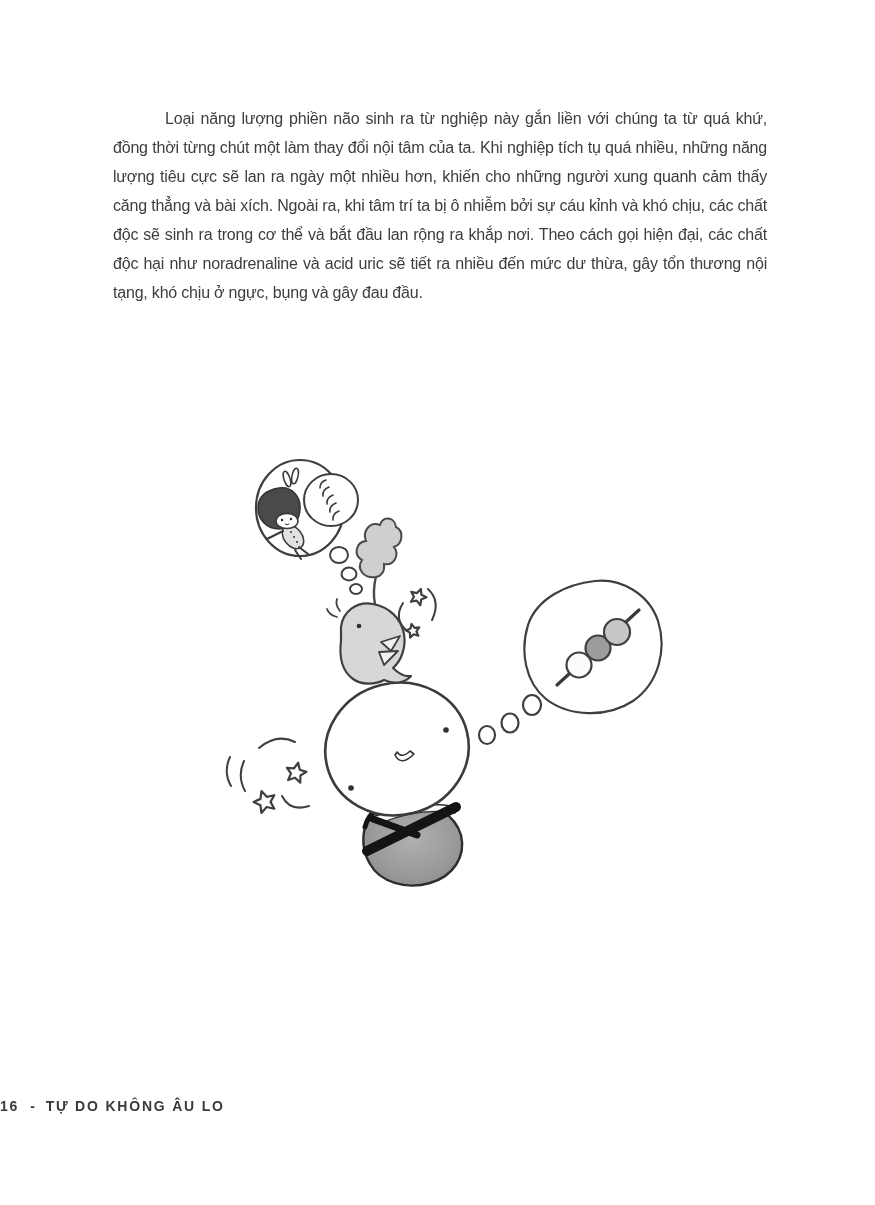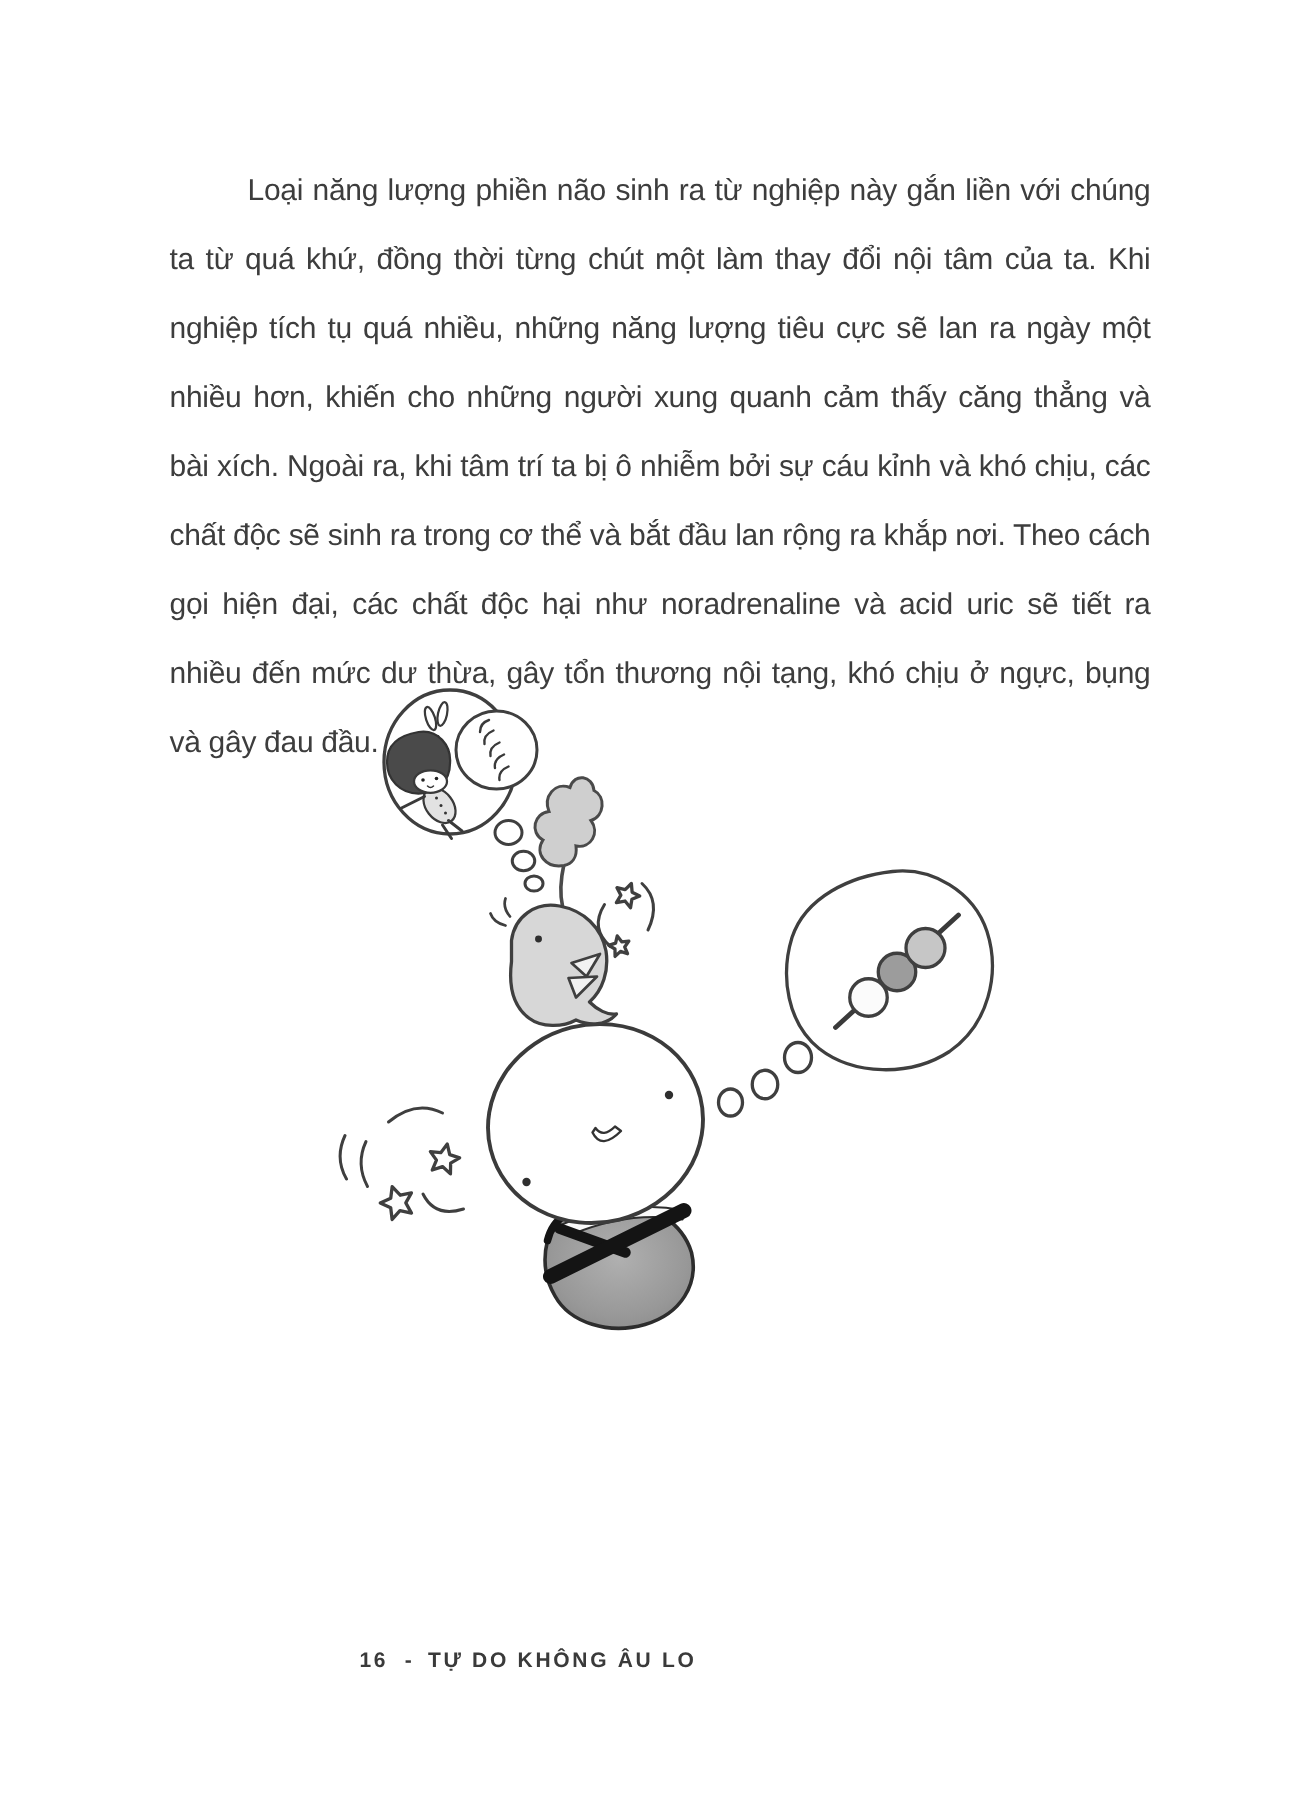--- a/index.html
+++ b/index.html
@@ -9,40 +9,40 @@
     height: 1205px;
     background: #ffffff;
     font-family: "Liberation Sans", "DejaVu Sans", sans-serif;
     overflow: hidden;
   }
   .paragraph {
     position: absolute;
     left: 113px;
     top: 104px;
     width: 654px;
-    font-size: 20px;
-    line-height: 46px;
+    font-size: 16px;
+    line-height: 29px;
     color: #3d3d3d;
     text-align: justify;
     text-indent: 52px;
     letter-spacing: -0.2px;
   }
   .illustration {
     position: absolute;
     left: 225px;
     top: 455px;
     width: 440px;
     height: 440px;
   }
   .footer {
     position: absolute;
     left: 0;
     top: 1098px;
     width: 704px;
-    text-align: center;
+    text-align: left;
     font-size: 14px;
     font-weight: 700;
     letter-spacing: 1.8px;
     color: #3a3a3a;
   }
   .footer .sep { margin: 0 9px 0 11px; }
 </style>
 </head>
 <body>
 

